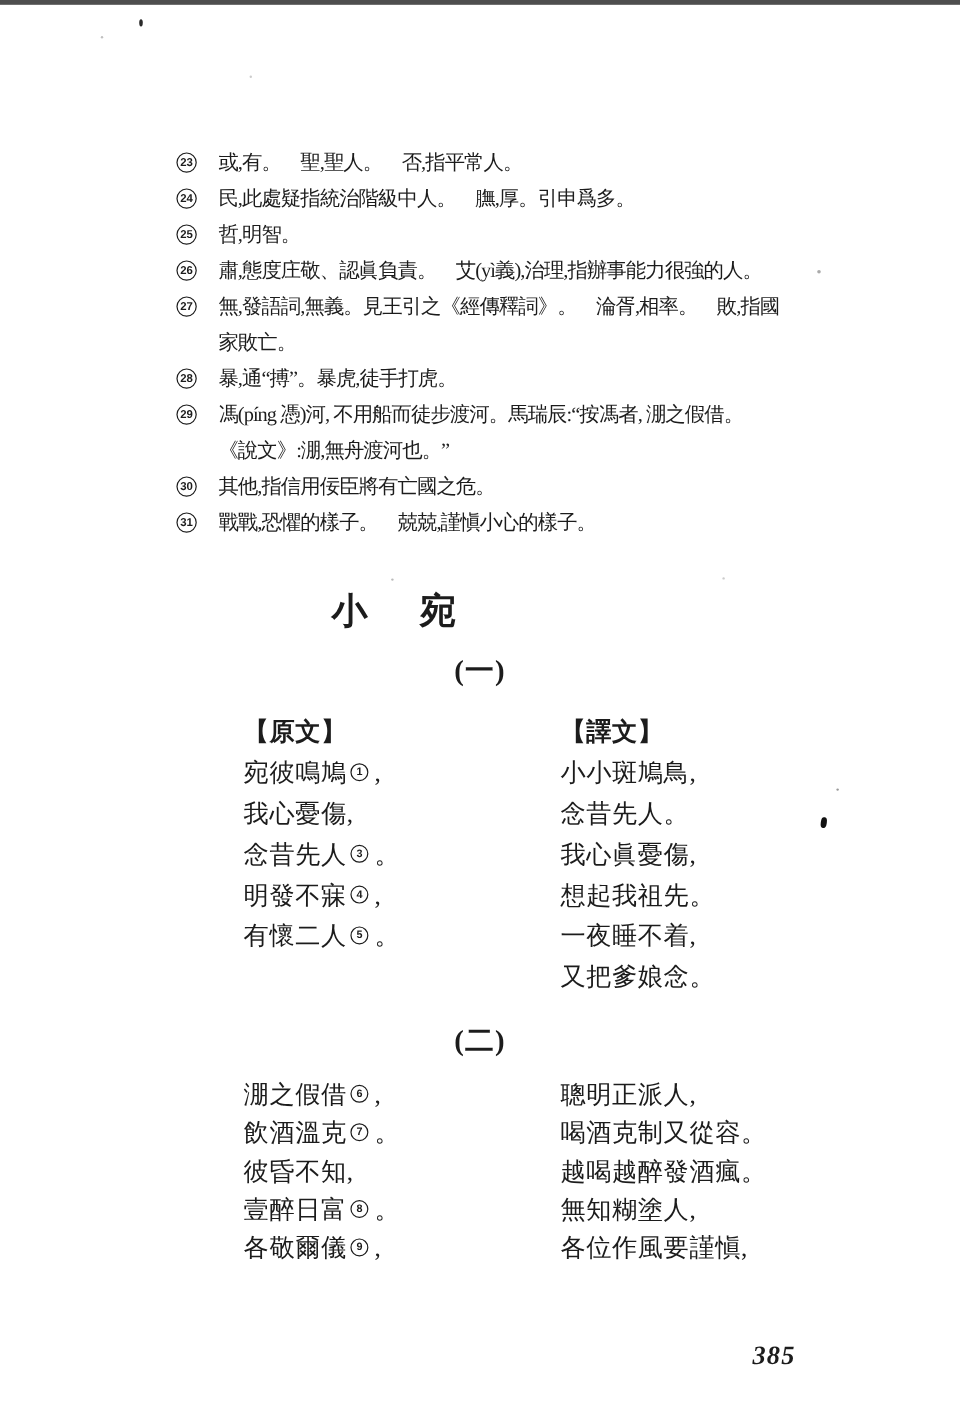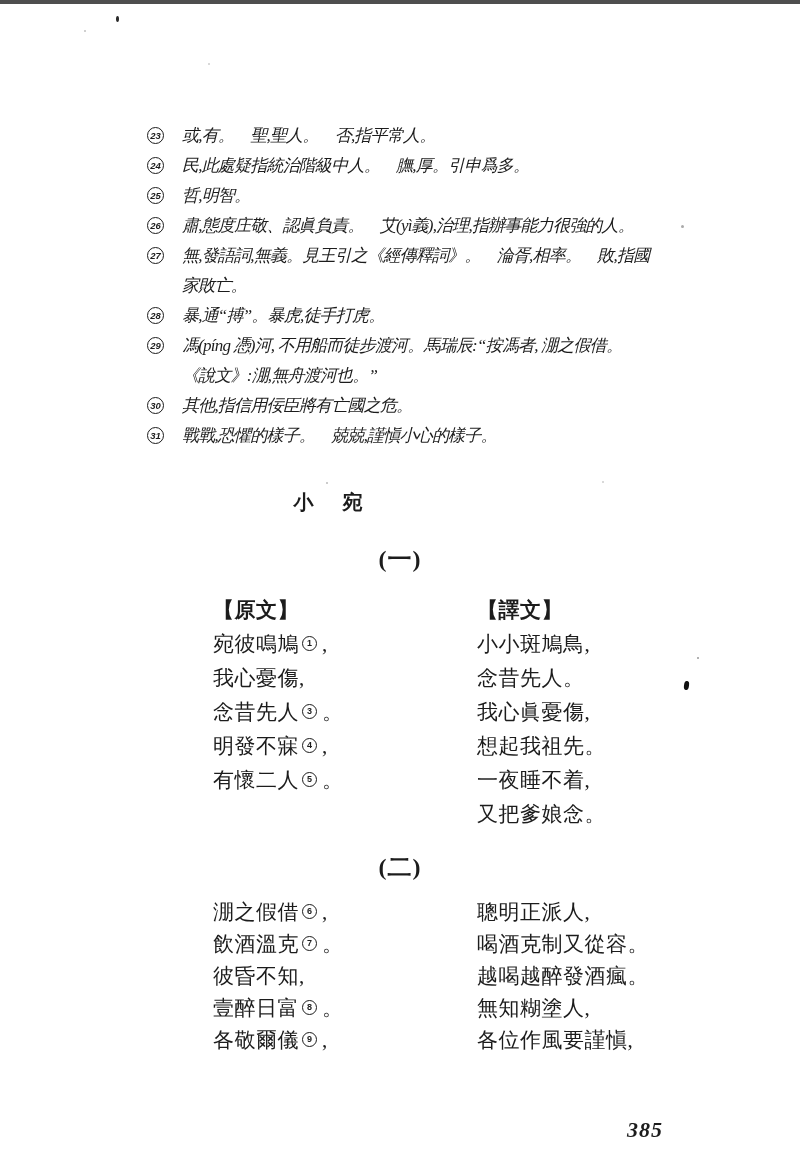--- a/index.html
+++ b/index.html
@@ -15,53 +15,53 @@
     position: absolute; left: 0; top: 0;
     width: 800px; height: 4px;
     background: #4e4e4e;
   }
   
   .annotations {
     position: absolute; left: 147px; top: 121px; width: 620px;
   }
   .ann {
     display: flex; align-items: flex-start;
-    font-size: 17px; line-height: 30px; letter-spacing: -0.8px; font-style: italic;
+    font-size: 17px; line-height: 30px; letter-spacing: -0.8px;
   }
   .anum {
     flex: 0 0 17px; box-sizing: border-box;
     width: 17px; height: 17px; margin-top: 6px; margin-right: 18px;
     border: 1px solid #1c1c1c; border-radius: 50%;
     font-family: "Liberation Sans", "DejaVu Sans", sans-serif;
     font-size: 9.5px; line-height: 15px; text-align: center;
     letter-spacing: 0; font-weight: bold;
   }
   .atext { flex: 1; white-space: nowrap; }
   
   .poem-title {
     position: absolute; left: 0; top: 489px; width: 656px;
-    text-align: center; font-size: 20px; font-weight: bold;
+    text-align: center; font-size: 30px; font-weight: bold;
   }
   .poem-title .spread { letter-spacing: 1.45em; padding-left: 1.45em; }
   .sec-heading {
     position: absolute; left: 0; width: 800px;
     text-align: center; font-size: 24px; font-weight: bold;
     letter-spacing: 1px;
   }
   .h1 { top: 543px; }
   .h2 { top: 851px; }
   
   .poem-section { position: absolute; left: 203px; width: 520px; }
   .s1 { top: 593px; }
   .s2 { top: 896px; }
   .pcol { position: absolute; top: 0; }
   .pcol-left  { left: 0; }
   .pcol-right { left: 264px; }
   .pline {
-    font-size: 21px; white-space: nowrap; letter-spacing: 0.5px; margin-left: 10px;
+    font-size: 21px; white-space: nowrap; letter-spacing: 0.5px;
   }
   .s1 .pline { line-height: 34px; }
   .s2 .pline { line-height: 32px; }
   .phead { font-weight: bold; }
   .cnum {
     display: inline-block; box-sizing: border-box;
     width: 15px; height: 15px; margin-left: 3px;
     border: 1px solid #1c1c1c; border-radius: 50%;
     font-family: "Liberation Sans", "DejaVu Sans", sans-serif;
     font-size: 9px; line-height: 13px; text-align: center;

